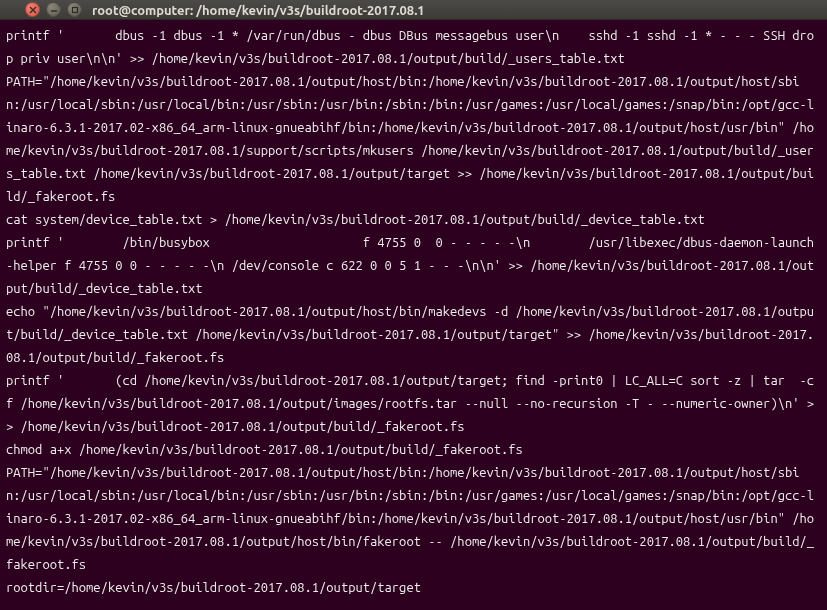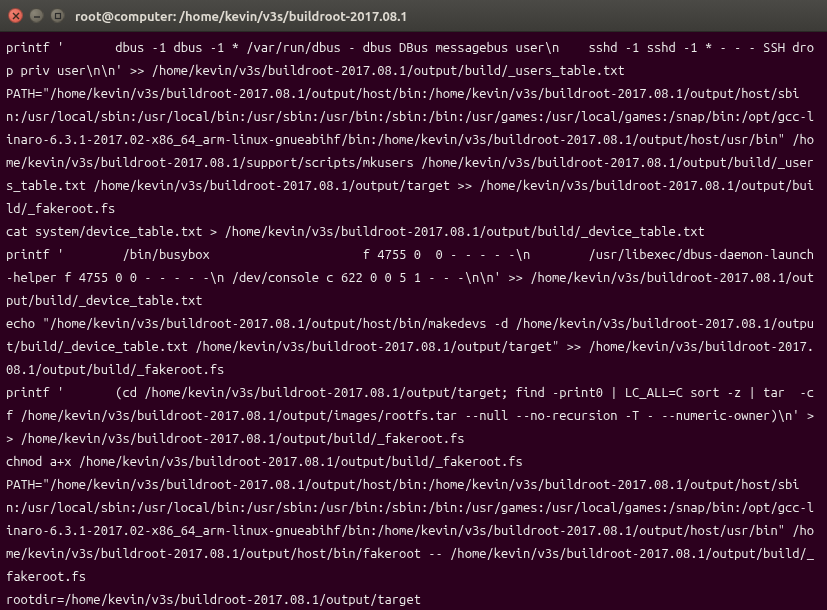--- a/index.html
+++ b/index.html
@@ -5,25 +5,25 @@
   * { margin: 0; padding: 0; box-sizing: border-box; }
   body {
     background: #2c001e;
     font-family: 'Ubuntu Mono', 'DejaVu Sans Mono', monospace;
     font-size: 13px;
     width: 827px;
     height: 610px;
     overflow: hidden;
   }
   .titlebar {
-    height: 32px;
+    height: 20px;
     background: linear-gradient(to bottom, #4b4a46 0%, #3c3b37 100%);
     display: flex;
     align-items: center;
-    padding: 0 8px;
+    padding: 0 25px;
     border-bottom: 1px solid #2a2925;
   }
   .window-controls {
     display: flex;
     gap: 6px;
     margin-right: 10px;
   }
   .win-btn {
     width: 15px;
     height: 15px;

